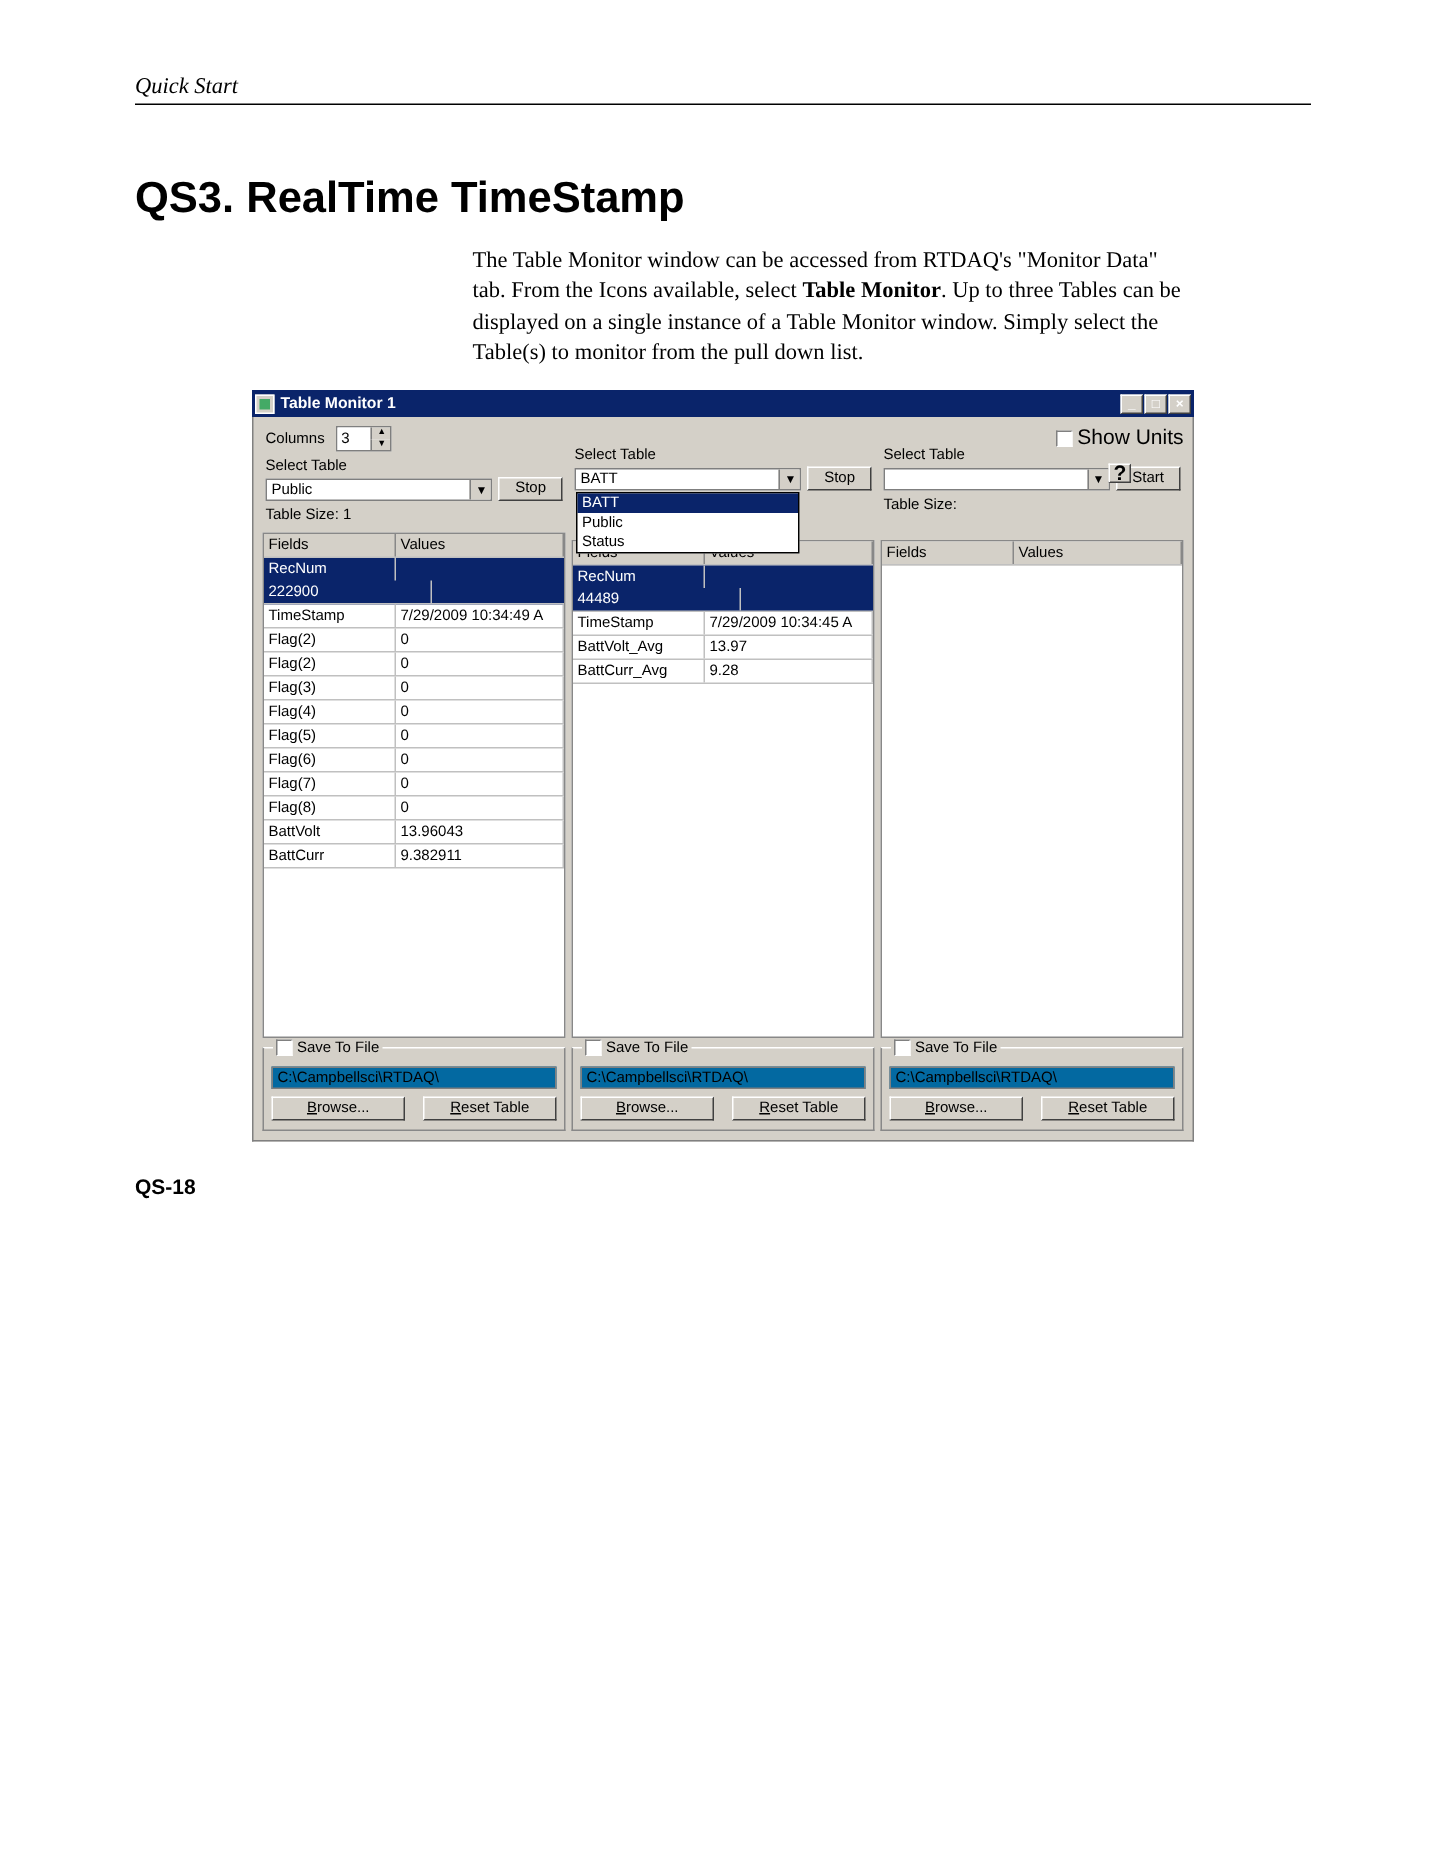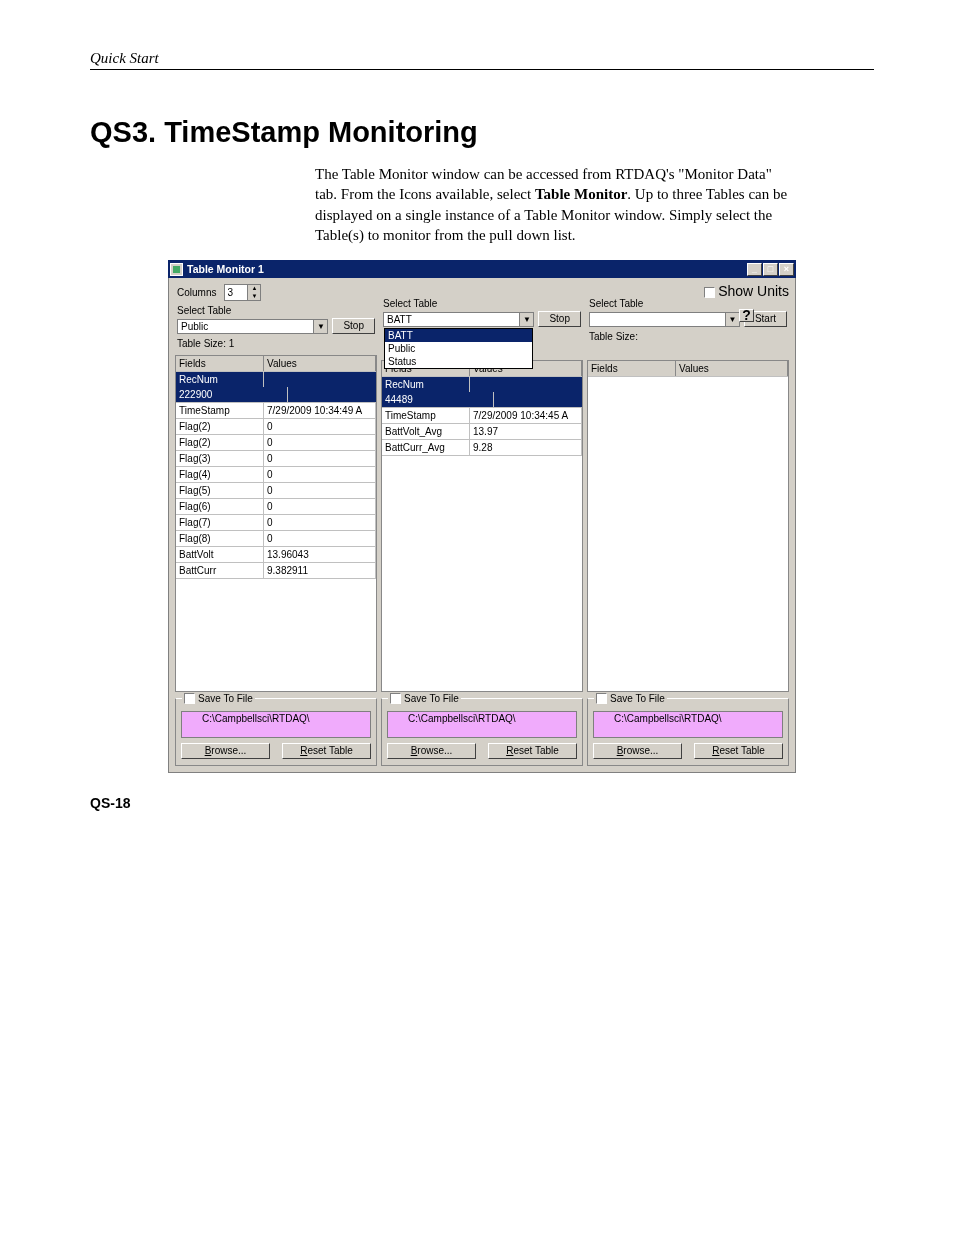--- a/index.html
+++ b/index.html
@@ -214,44 +214,44 @@
     padding:6px 5px 6px 5px;
     position: relative;
   }
   .pane-bottom .grp-label {
     position:absolute; top:-6px; left:6px;
     background:#d4d0c8; padding:0 2px;
     font-size:10px;
     display:flex; align-items:center;
   }
   .path-field {
-    width:100%; box-sizing:border-box; height:27px;
-    border:1px solid #7f7f7f; background:#f0abfc;
-    font-size:10px; padding:0 20px; margin:6px 0 5px 0;
+    width:100%; box-sizing:border-box; height:15px;
+    border:1px solid #7f7f7f; background:#0369a1;
+    font-size:10px; padding:0 3px; margin:6px 0 5px 0;
     line-height:13px; overflow:hidden; white-space:nowrap;
   }
   .btn-row { display:flex; justify-content:space-between; gap:12px;}
   .btn-row .btn { flex:1; text-align:center; }
 
   .page-num {
     position:absolute;
     bottom:22px; left:90px;
     font-family: Arial, Helvetica, sans-serif;
     font-weight:bold;
     font-size:14px;
   }
   u.key { text-decoration: underline; }
 </style>
 </head>
 <body>
 
 <div class="page">
   <div class="running-head">Quick Start</div>
 
-  <h1 class="section-title">QS3.  TimeStamp Monitoring</h1>
+  <h1 class="section-title">QS3.  RealTime TimeStamp</h1>
 
   <p class="body-text">
     <span>The Table Monitor window can be accessed from RTDAQ's "Monitor Data" tab. From the Icons available, select </span><b>Table Monitor</b><span>.  Up to three Tables can be displayed on a single instance of a Table Monitor window. Simply select the Table(s) to monitor from the pull down list.</span>
   </p>
 
 
   <div class="win">
     <div class="titlebar">
       <span class="icon"></span>
       <span class="title-text">Table Monitor 1</span>

